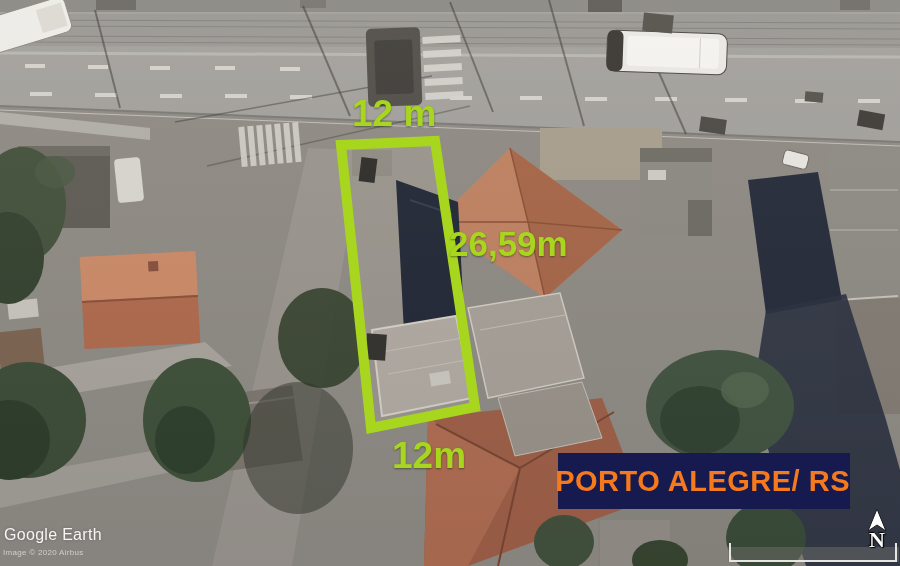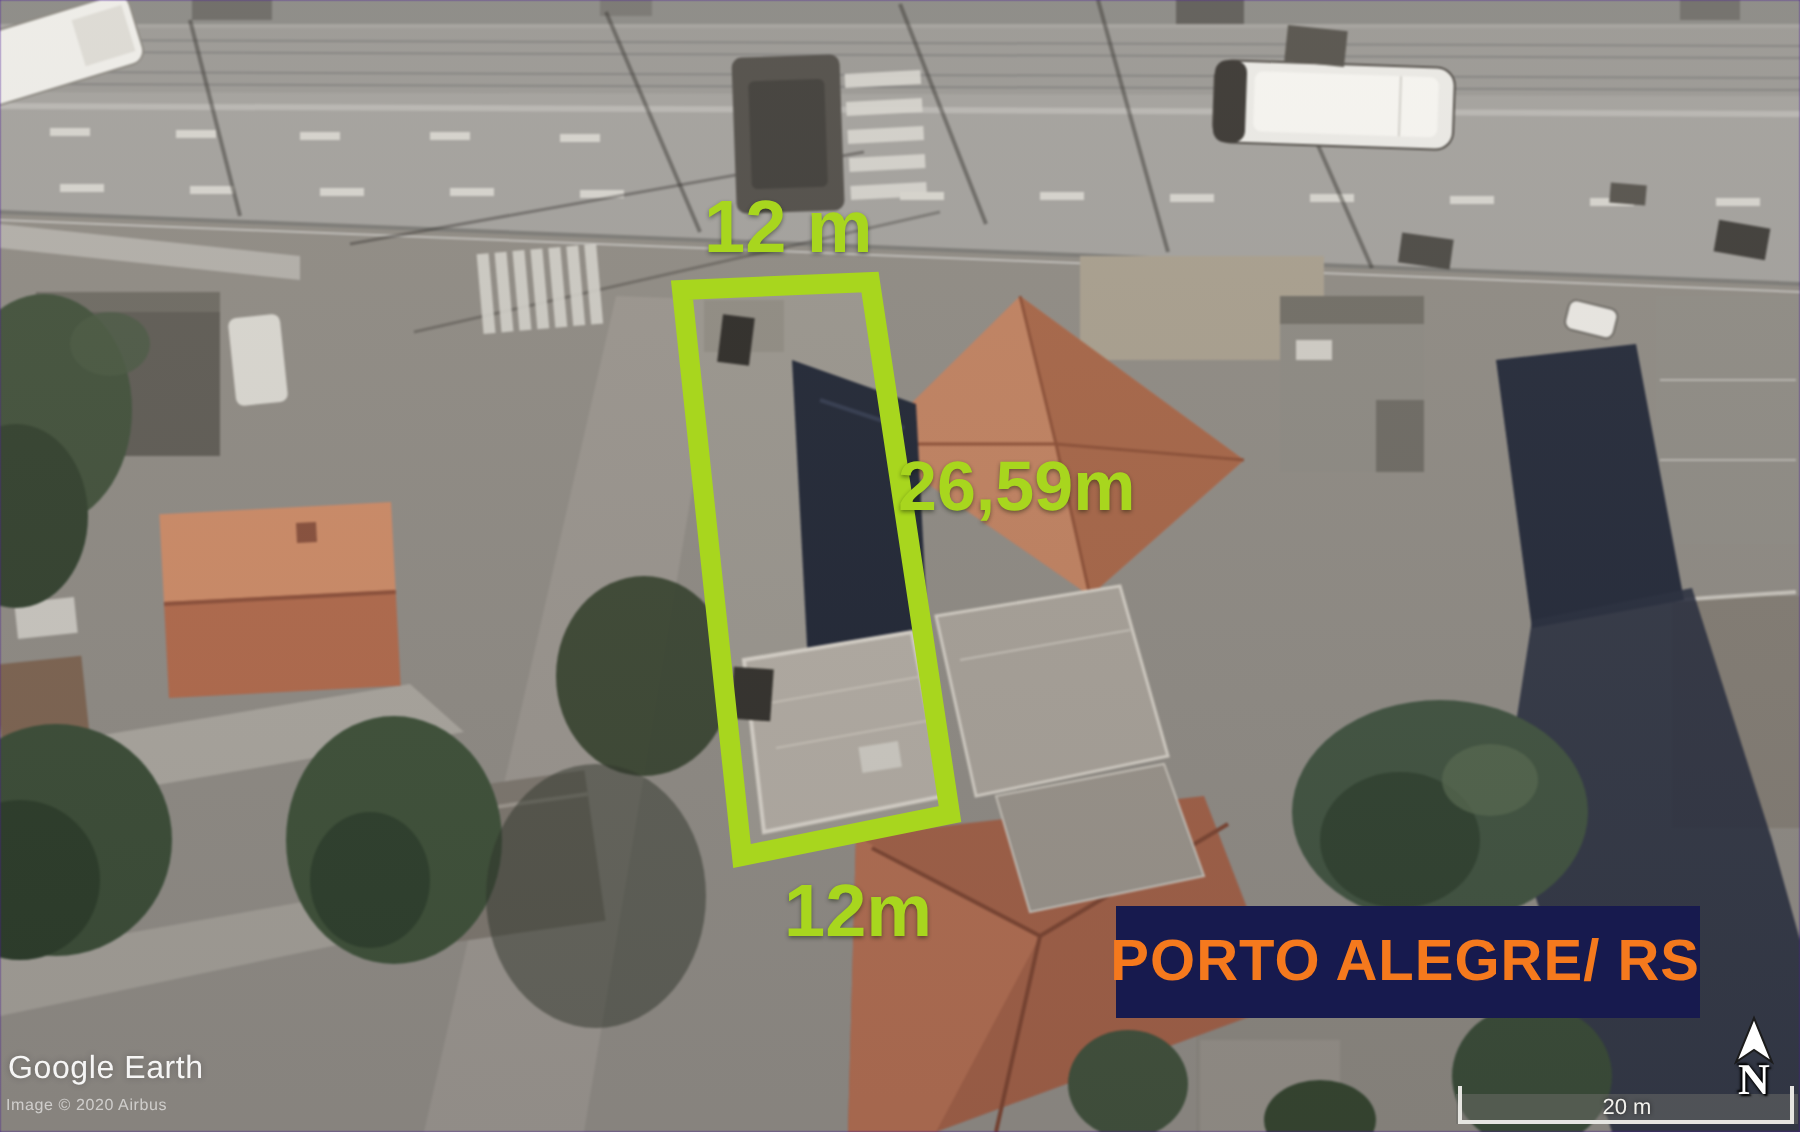--- a/index.html
+++ b/index.html
@@ -256,15 +256,14 @@
   <div class="measure-label right" style="left:449px;top:226px;">26,59m</div>
   <div class="measure-label" style="left:392px;top:437px;">12m</div>
 
   <div class="banner">
     <span>PORTO ALEGRE/ RS</span>
   </div>
 
   <div class="ge-logo">Google Earth</div>
   <div class="ge-attrib">Image © 2020 Airbus</div>
   <div class="north-label">N</div>
-  <div class="scale-label">20 m</div>
 
 </div>
 
 </body></html>

